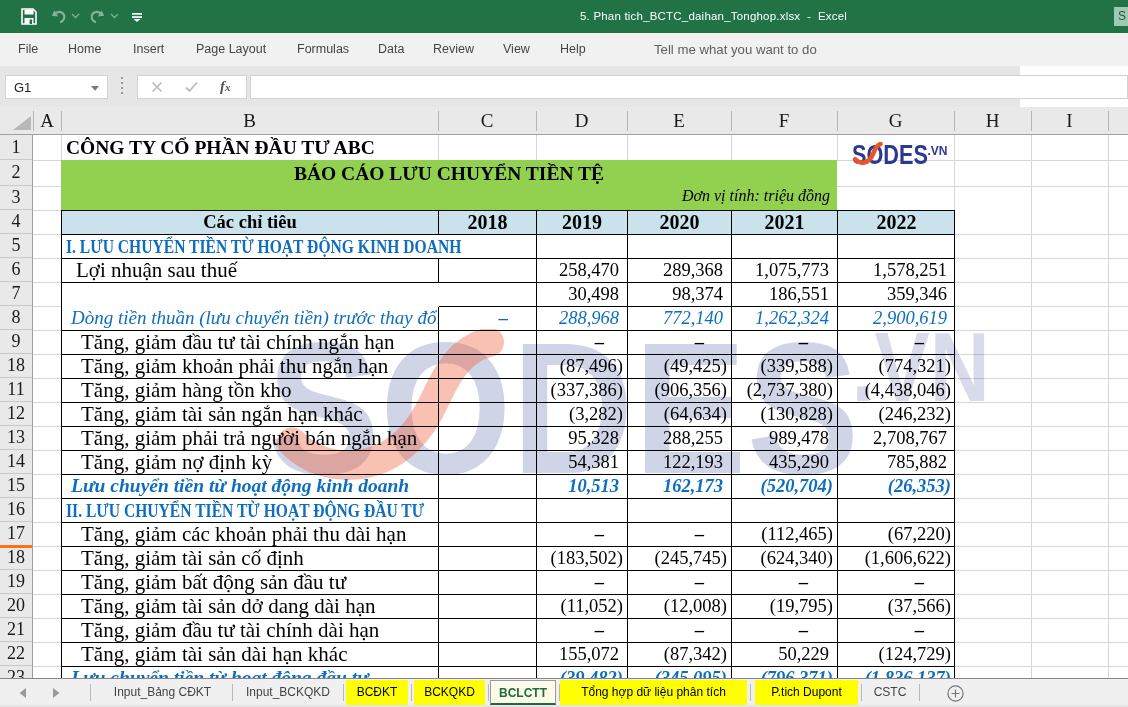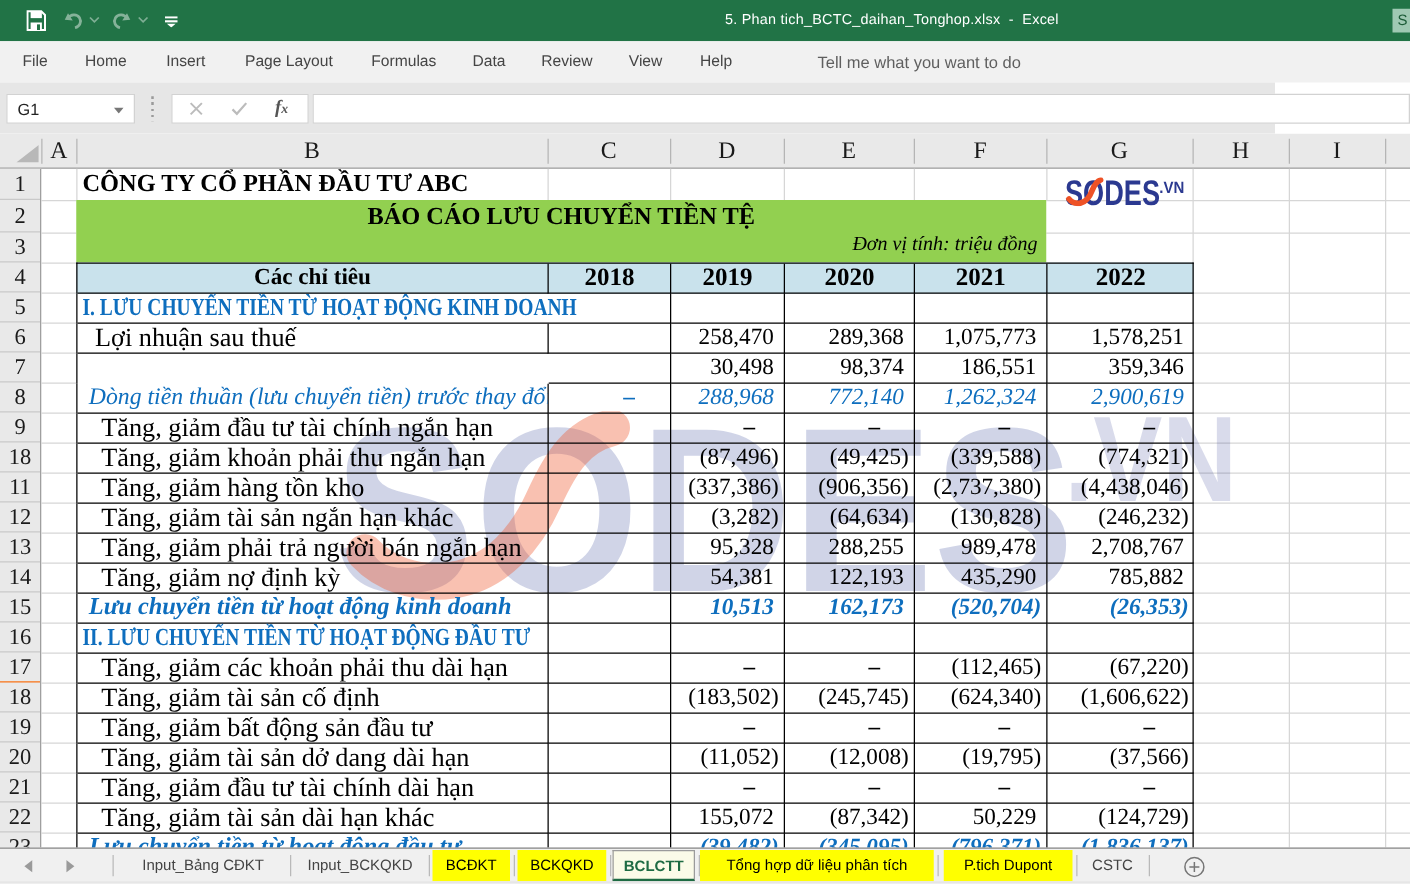--- a/index.html
+++ b/index.html
@@ -169,21 +169,21 @@
       <div class="rhn" style="top:147px;height:23px;line-height:23px;border-bottom:1px solid #c9c9c9;">7</div>
       <div class="rhn" style="top:171px;height:23px;line-height:23px;border-bottom:1px solid #c9c9c9;">8</div>
       <div class="rhn" style="top:195px;height:23px;line-height:23px;border-bottom:1px solid #c9c9c9;">9</div>
       <div class="rhn" style="top:219px;height:23px;line-height:23px;border-bottom:1px solid #c9c9c9;">18</div>
       <div class="rhn" style="top:243px;height:23px;line-height:23px;border-bottom:1px solid #c9c9c9;">11</div>
       <div class="rhn" style="top:267px;height:23px;line-height:23px;border-bottom:1px solid #c9c9c9;">12</div>
       <div class="rhn" style="top:291px;height:23px;line-height:23px;border-bottom:1px solid #c9c9c9;">13</div>
       <div class="rhn" style="top:315px;height:23px;line-height:23px;border-bottom:1px solid #c9c9c9;">14</div>
       <div class="rhn" style="top:339px;height:23px;line-height:23px;border-bottom:1px solid #c9c9c9;">15</div>
       <div class="rhn" style="top:363px;height:23px;line-height:23px;border-bottom:1px solid #c9c9c9;">16</div>
-      <div class="rhn" style="top:387px;height:23px;line-height:23px;border-bottom:1px solid #f97316;">17</div>
+      <div class="rhn" style="top:387px;height:23px;line-height:23px;border-bottom:3px solid #f97316;">17</div>
       <div class="rhn" style="top:411px;height:23px;line-height:23px;border-bottom:1px solid #c9c9c9;">18</div>
       <div class="rhn" style="top:435px;height:23px;line-height:23px;border-bottom:1px solid #c9c9c9;">19</div>
       <div class="rhn" style="top:459px;height:23px;line-height:23px;border-bottom:1px solid #c9c9c9;">20</div>
       <div class="rhn" style="top:483px;height:23px;line-height:23px;border-bottom:1px solid #c9c9c9;">21</div>
       <div class="rhn" style="top:507px;height:23px;line-height:23px;border-bottom:1px solid #c9c9c9;">22</div>
       <div class="rhn" style="top:531px;height:23px;line-height:23px;border-bottom:1px solid #c9c9c9;">23</div>
     </div>
 
   <div id="gridlines">
       <div class="gl" style="left:61px;top:135px;width:1px;height:25px;"></div>

